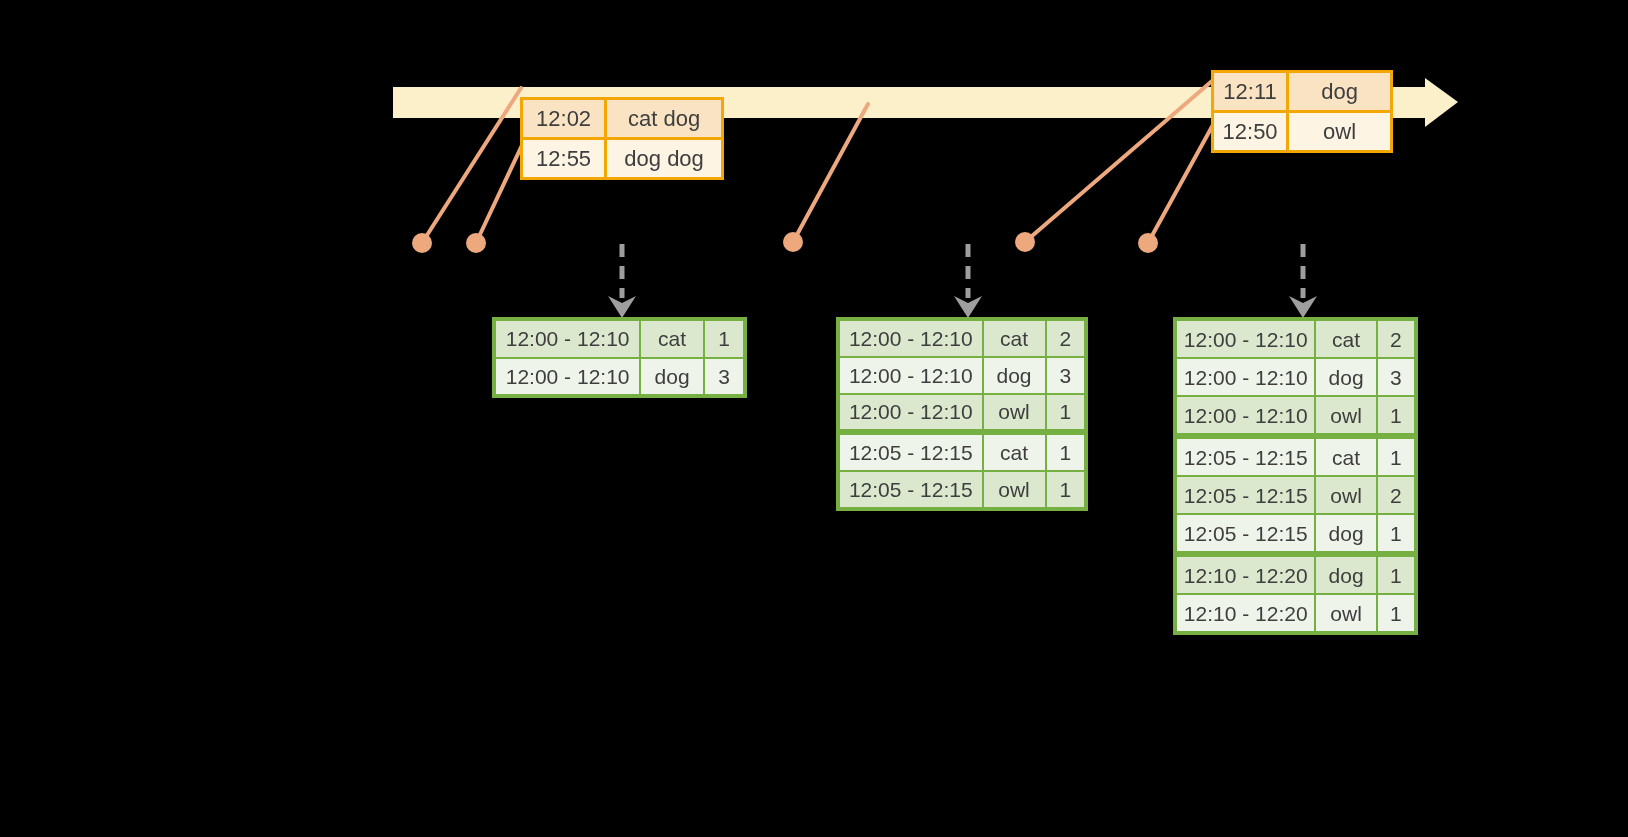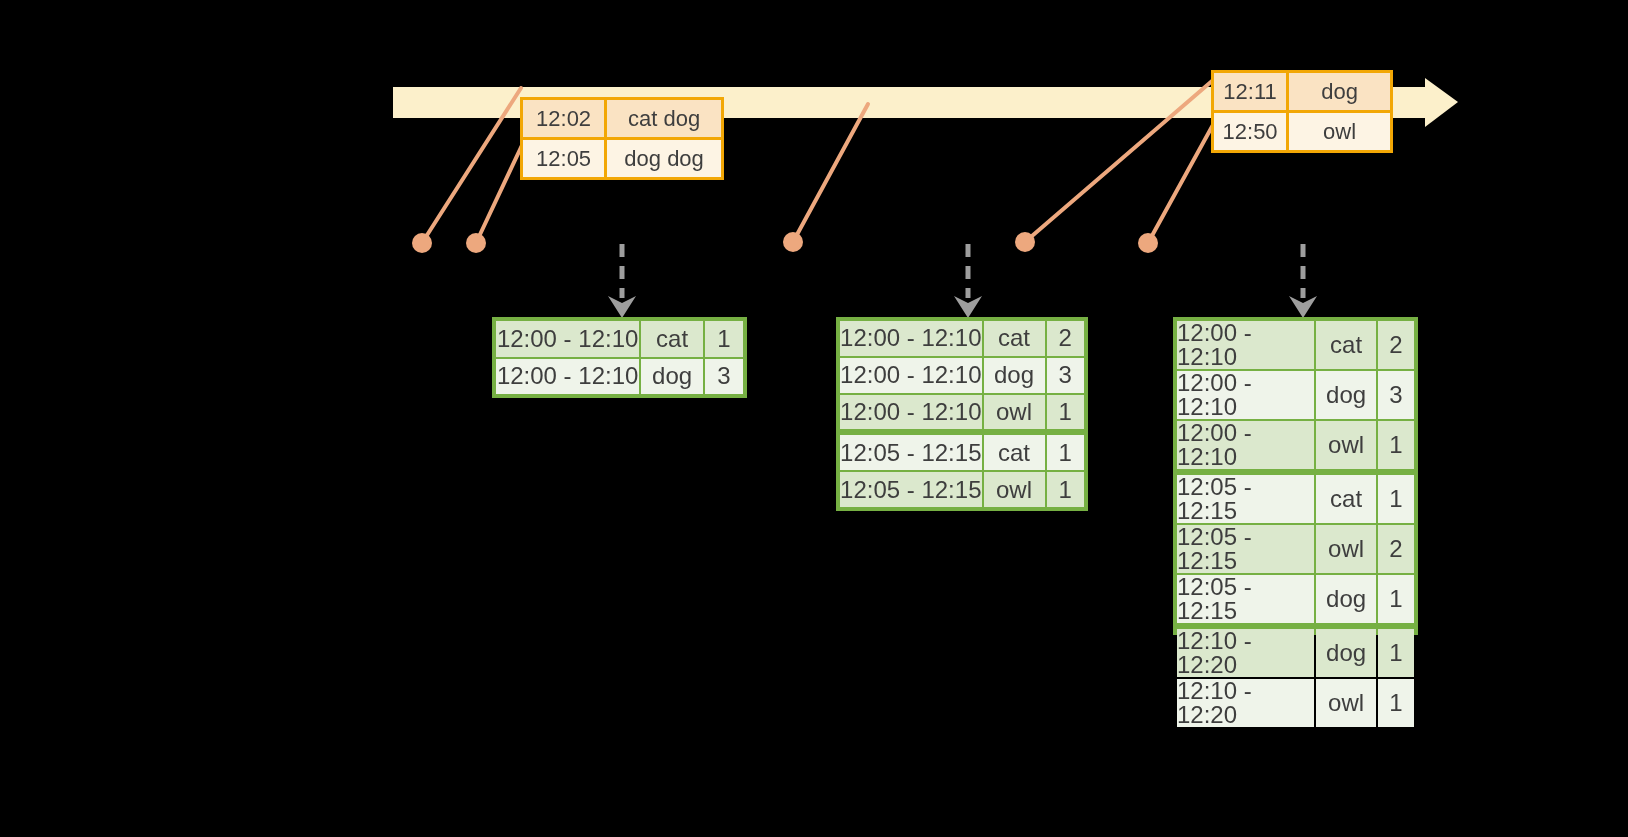--- a/index.html
+++ b/index.html
@@ -49,21 +49,21 @@
     display:flex;flex-direction:column;
     box-sizing:border-box;
     border:4px solid var(--result-border);
     background:var(--result-border);
     gap:2px;
   }
   .result-table .trow{display:flex;gap:2px;flex:1;}
   .result-table .trow.group-start{margin-top:4px;}
   .result-table .tcell{
     display:flex;align-items:center;justify-content:center;
-    font-size:24px;line-height:1;
+    font-size:21px;line-height:1;
   }
   .result-table .trow.dark  .tcell{background:var(--result-row-dark);}
   .result-table .trow.light .tcell{background:var(--result-row-light);}
   .result-table .col-window{width:58%;}
   .result-table .col-word{width:25%;}
   .result-table .col-count{flex:1;}
 </style>
 </head>
 <body>
 
@@ -101,21 +101,21 @@
       <polygon points="1289,296 1303,318 1317,296 1303,303" style="fill:var(--dashed-arrow)"></polygon>
     </g>
   </svg>
 
   <div class="event-table" style="left:520px;top:61px;width:204px;height:83px;margin-top:36px;">
       <div class="trow dark">
         <div class="tcell col-time">12:02</div>
         <div class="tcell col-words">cat dog</div>
       </div>
       <div class="trow light">
-        <div class="tcell col-time">12:05</div>
+        <div class="tcell col-time">12:55</div>
         <div class="tcell col-words">dog dog</div>
       </div>
     </div>
 
 
   <div class="event-table" style="left:1211px;top:70px;width:182px;height:83px;">
       <div class="trow dark">
         <div class="tcell col-time">12:11</div>
         <div class="tcell col-words">dog</div>
       </div>

